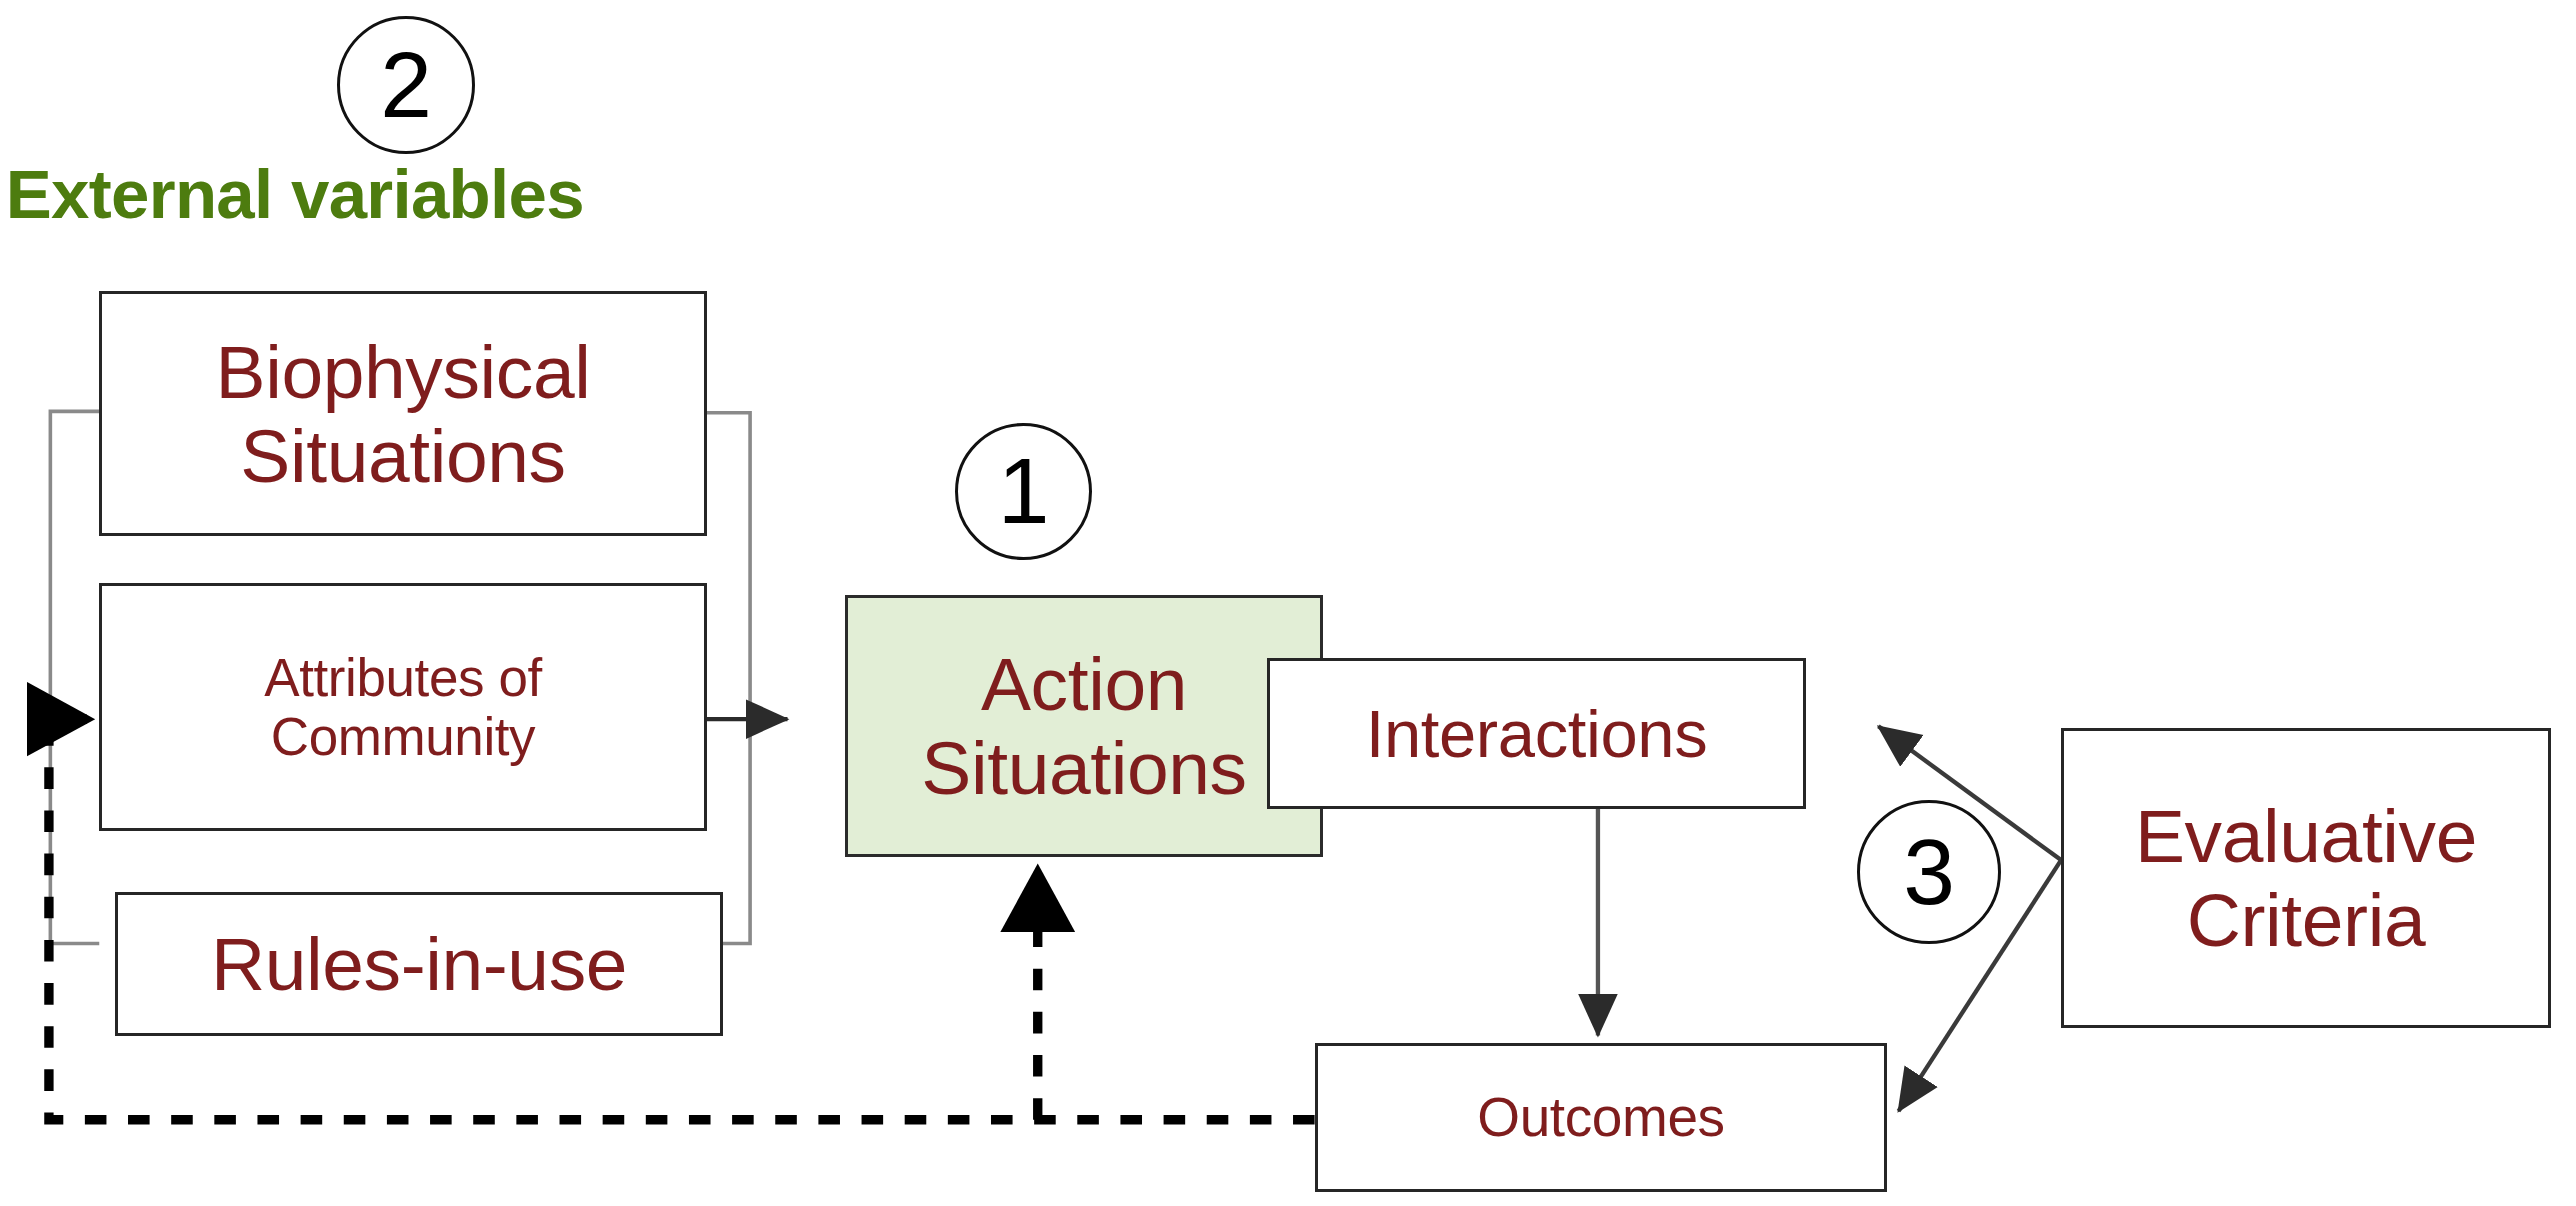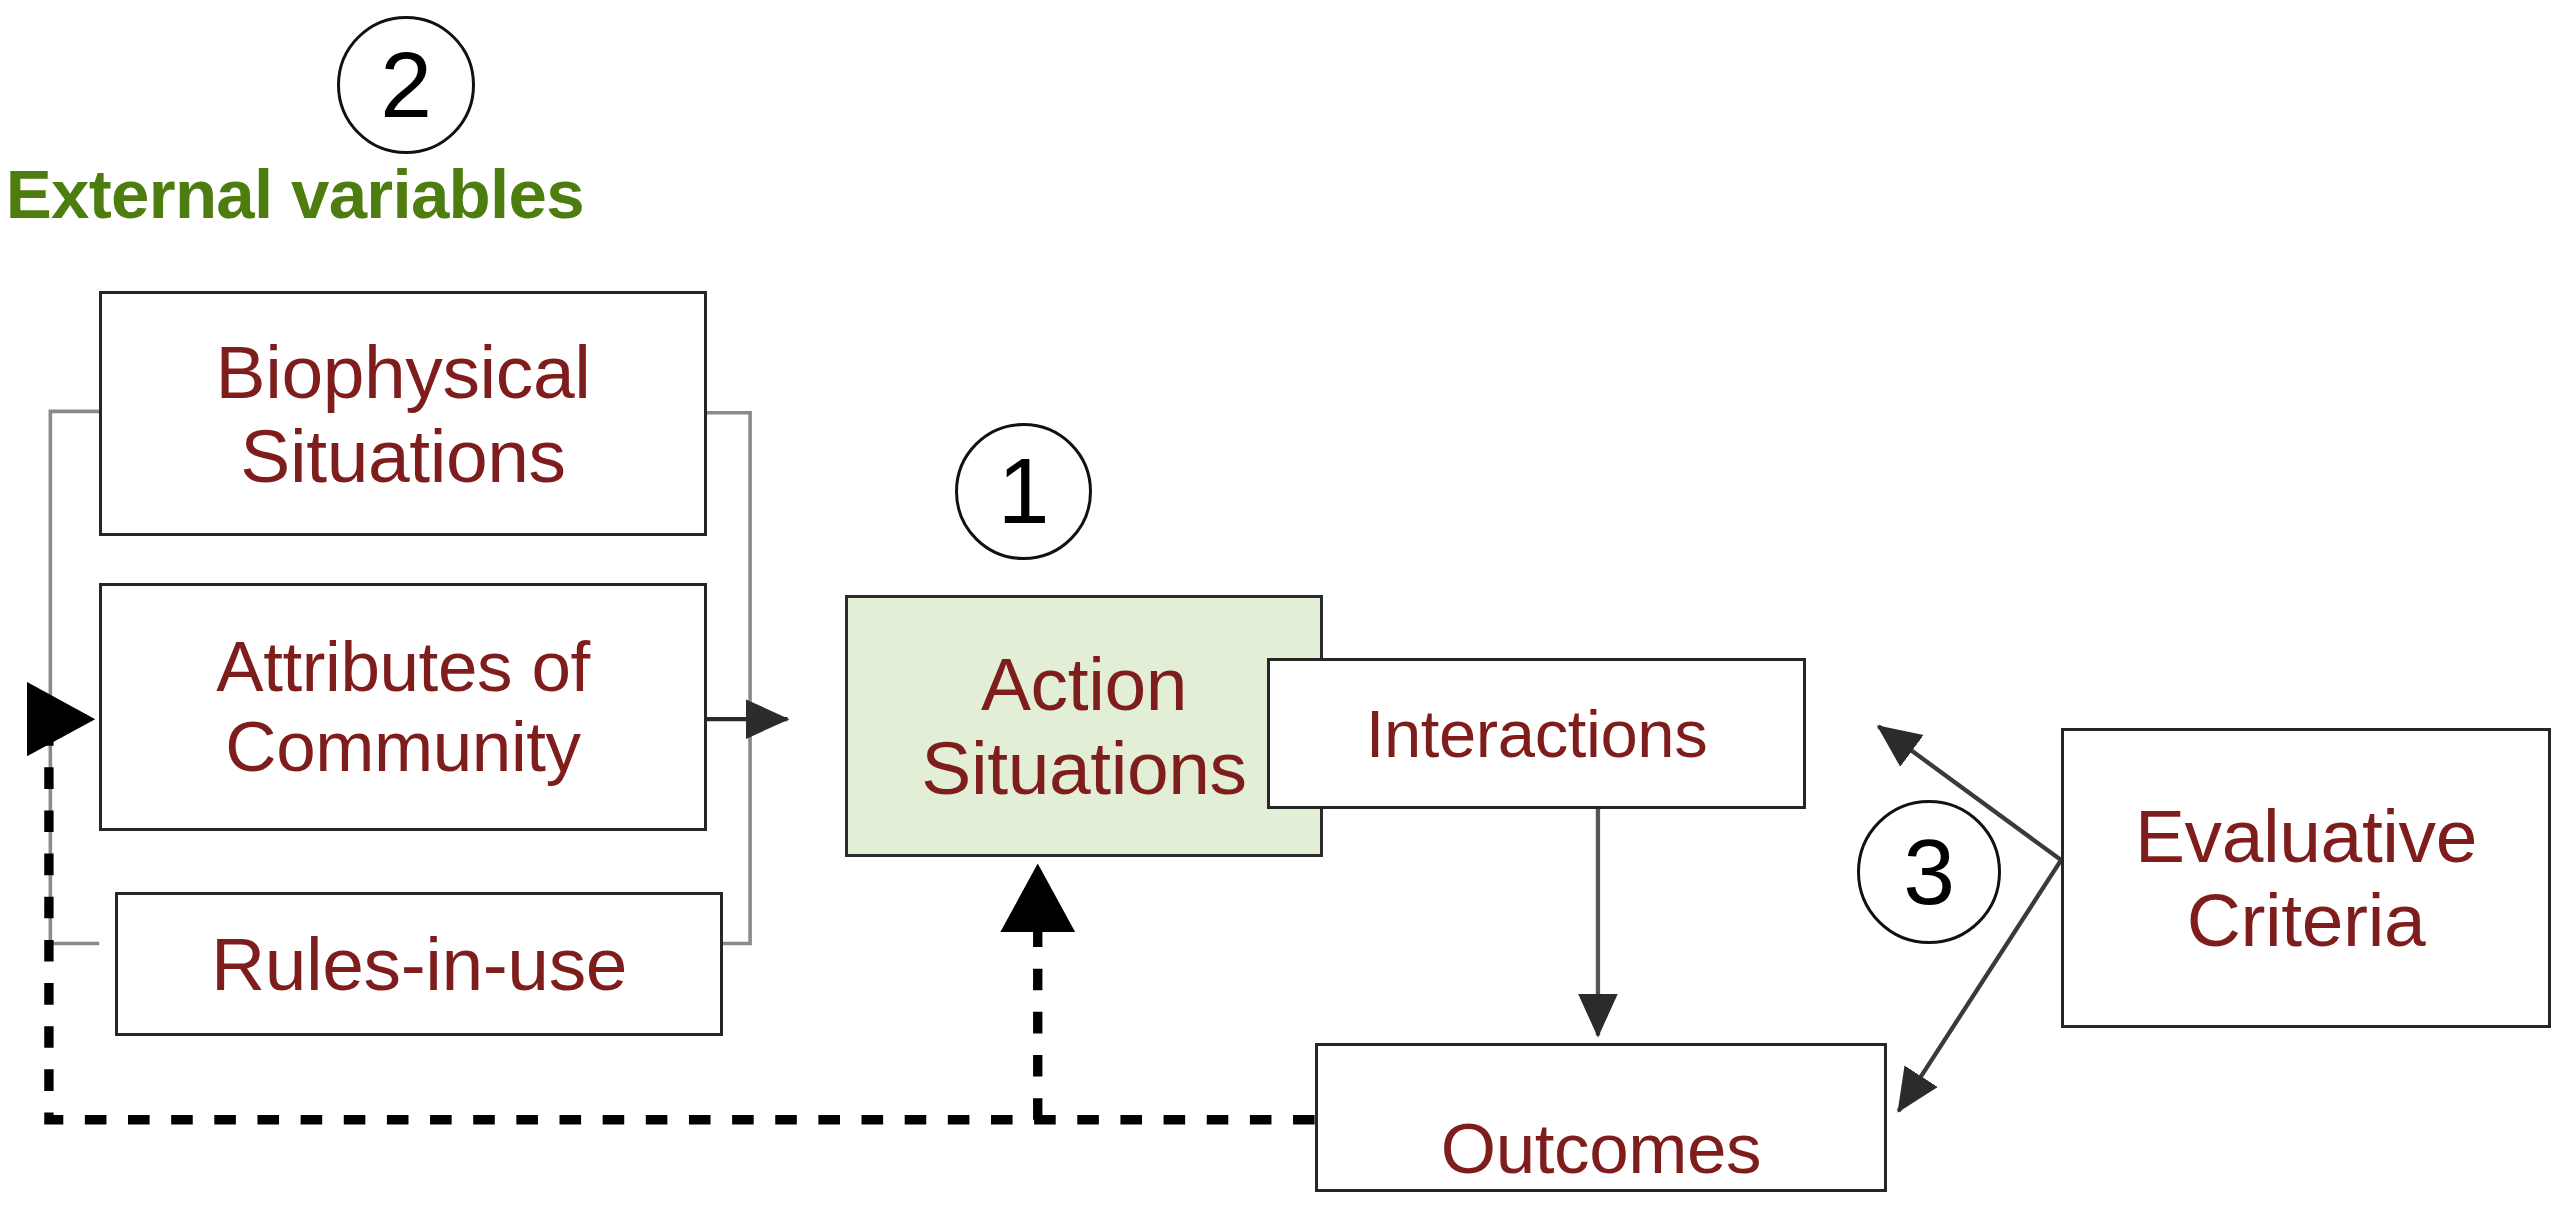--- a/index.html
+++ b/index.html
@@ -36,31 +36,31 @@
     text-align: center;
     color: #7f1d1d;
     font-family: "Liberation Sans", sans-serif;
     font-weight: 400;
     line-height: 1.12;
     letter-spacing: -0.4px;
   }
   .node .line { display: block; white-space: nowrap; }
 
   #node-biophysical { left: 99px;  top: 291px;  width: 608px; height: 245px;  font-size: 75px; }
-  #node-attributes  { left: 99px;  top: 583px;  width: 608px; height: 248px;  font-size: 71px; }
+  #node-attributes  { left: 99px;  top: 583px;  width: 608px; height: 248px;  font-size: 53px; }
   #node-rules       { left: 115px;  top: 892px; width: 608px; height: 144px;  font-size: 75px; }
   #node-action {
     left: 797px; top: 595px; width: 478px; height: 262px;
     font-size: 75px;
     background: #e2eed6;
     border-color: #2b2b2b;
     margin-left: 48px;
   }
   #node-interactions { left: 1267px; top: 658px;  width: 539px; height: 151px; font-size: 67px; }
-  #node-outcomes     { left: 1315px; top: 1043px; width: 572px; height: 149px; font-size: 71px; justify-content: flex-end; }
+  #node-outcomes     { left: 1315px; top: 1043px; width: 572px; height: 149px; font-size: 55px; }
   #node-evaluative   { left: 2061px; top: 728px; width: 490px; height: 300px; font-size: 75px; }
 
   
   .marker {
     position: absolute;
     box-sizing: border-box;
     border: 3.6px solid #111111;
     border-radius: 50%;
     background: transparent;
     display: flex;

